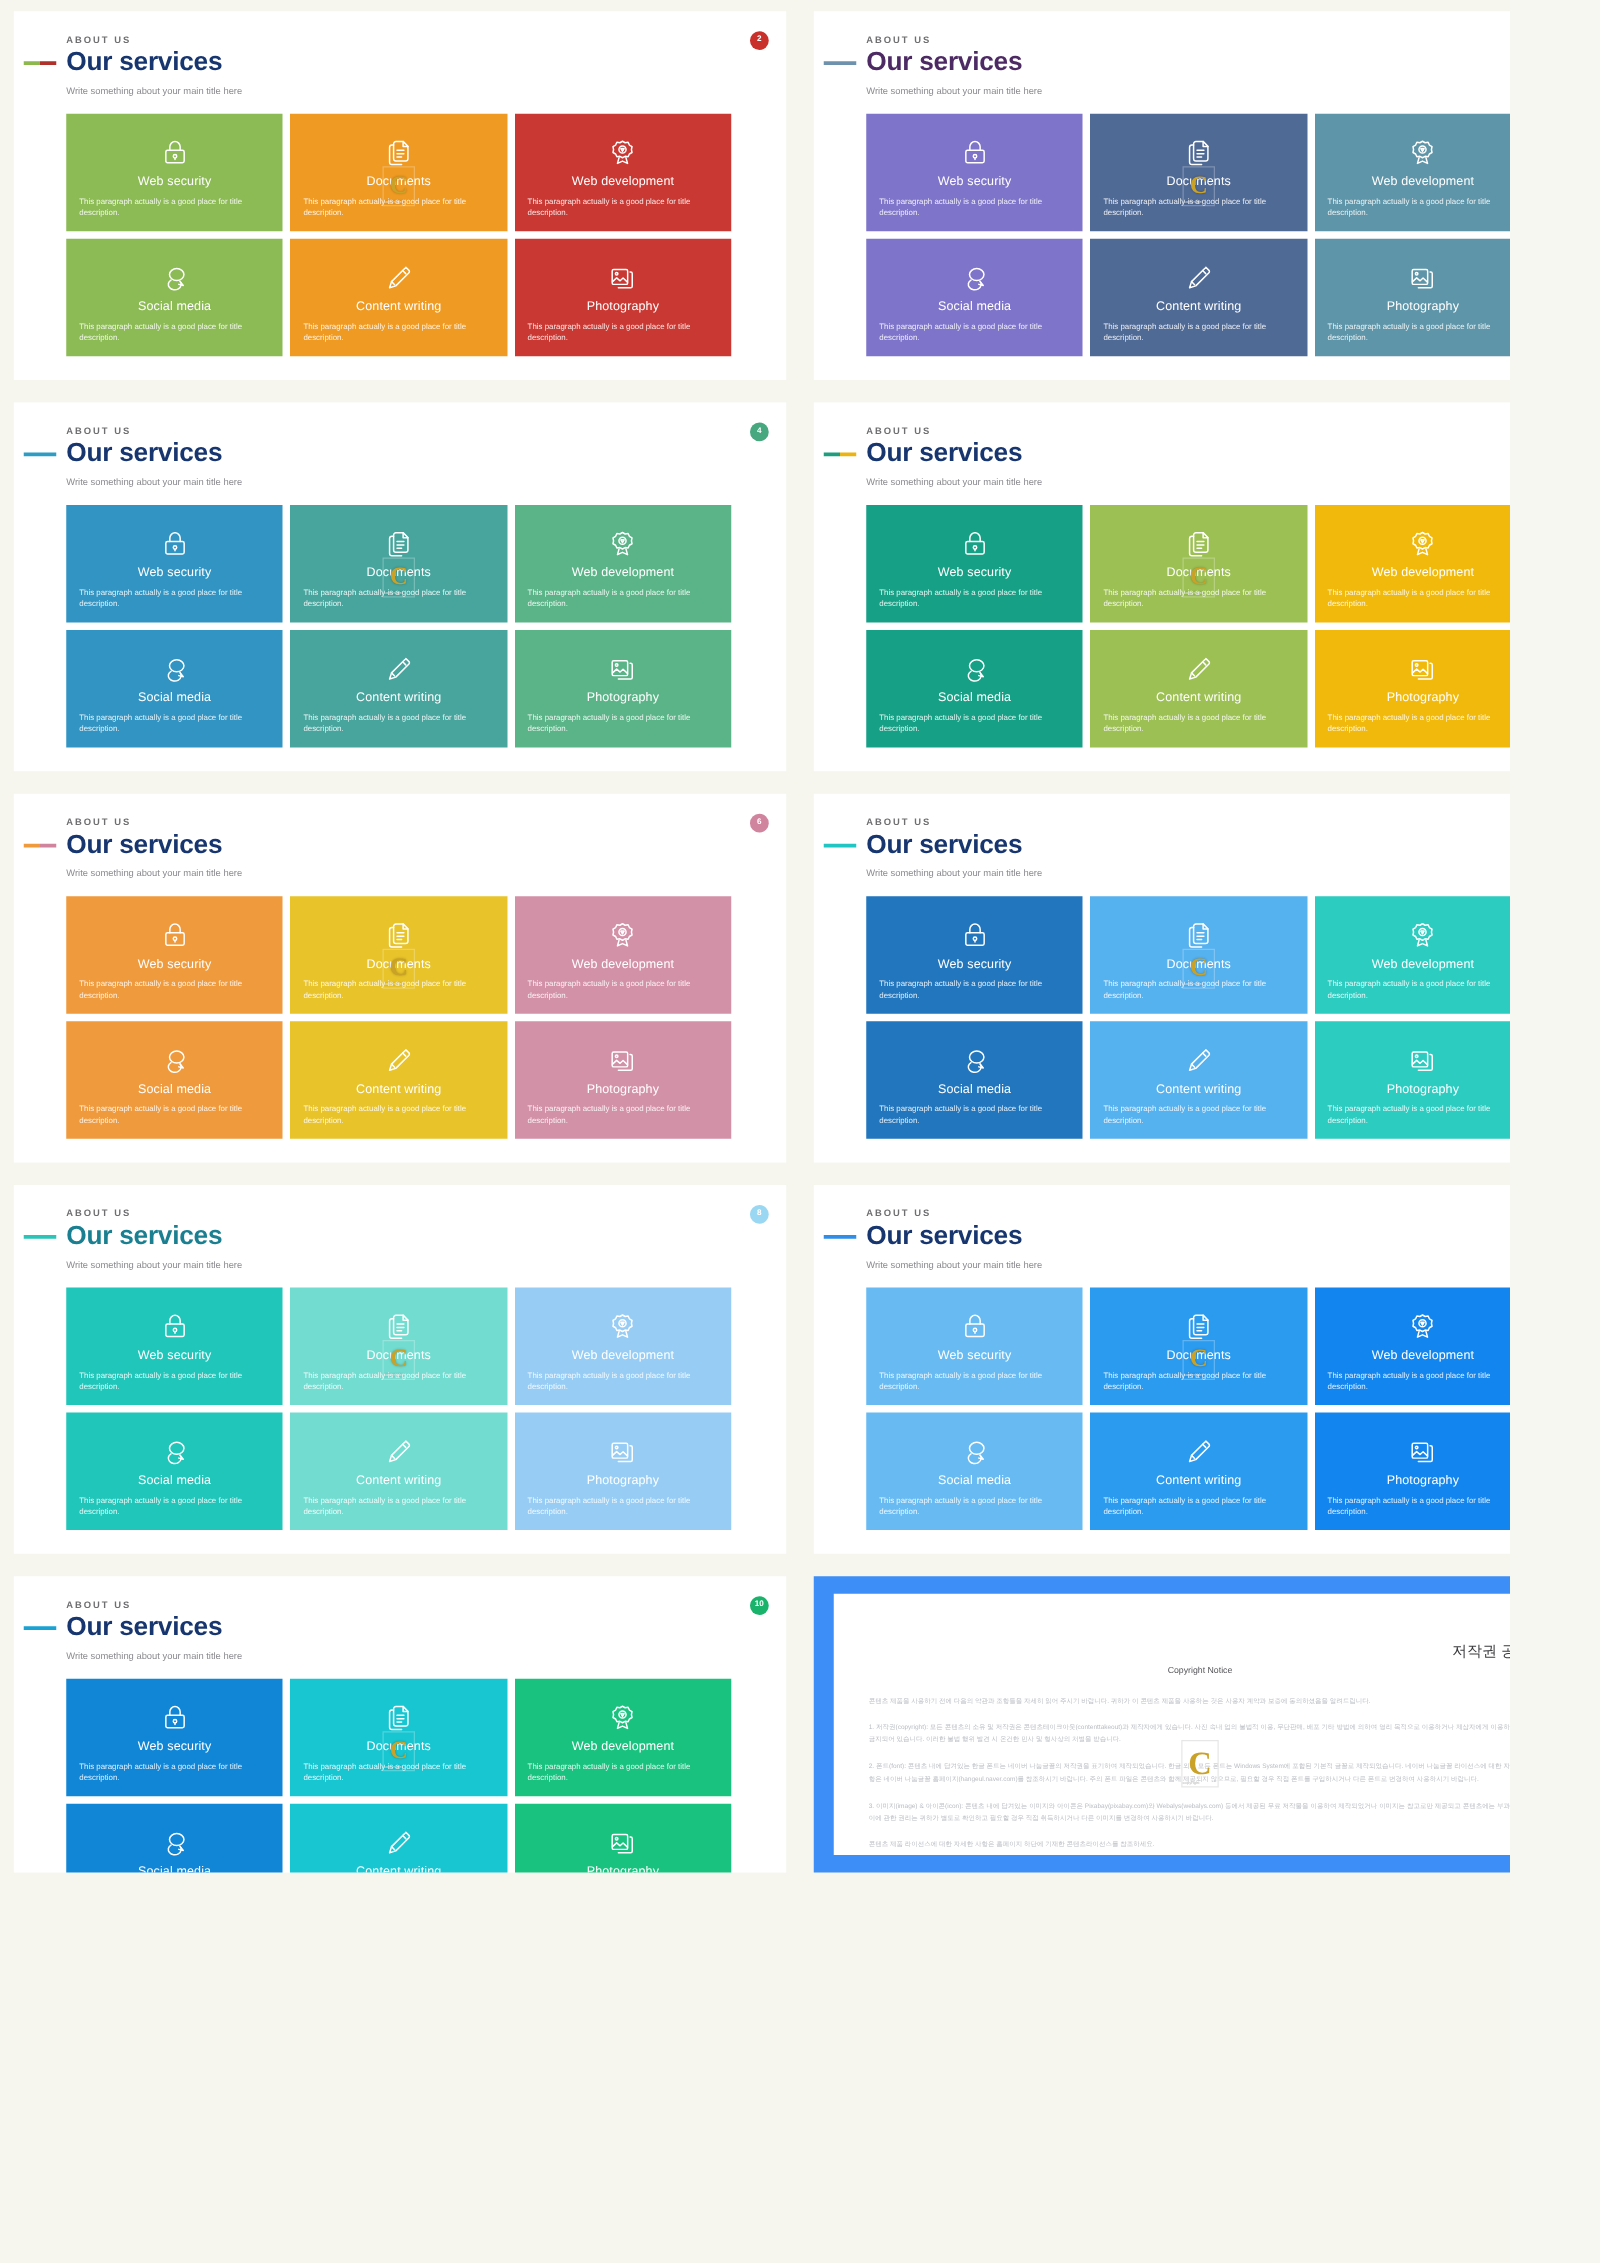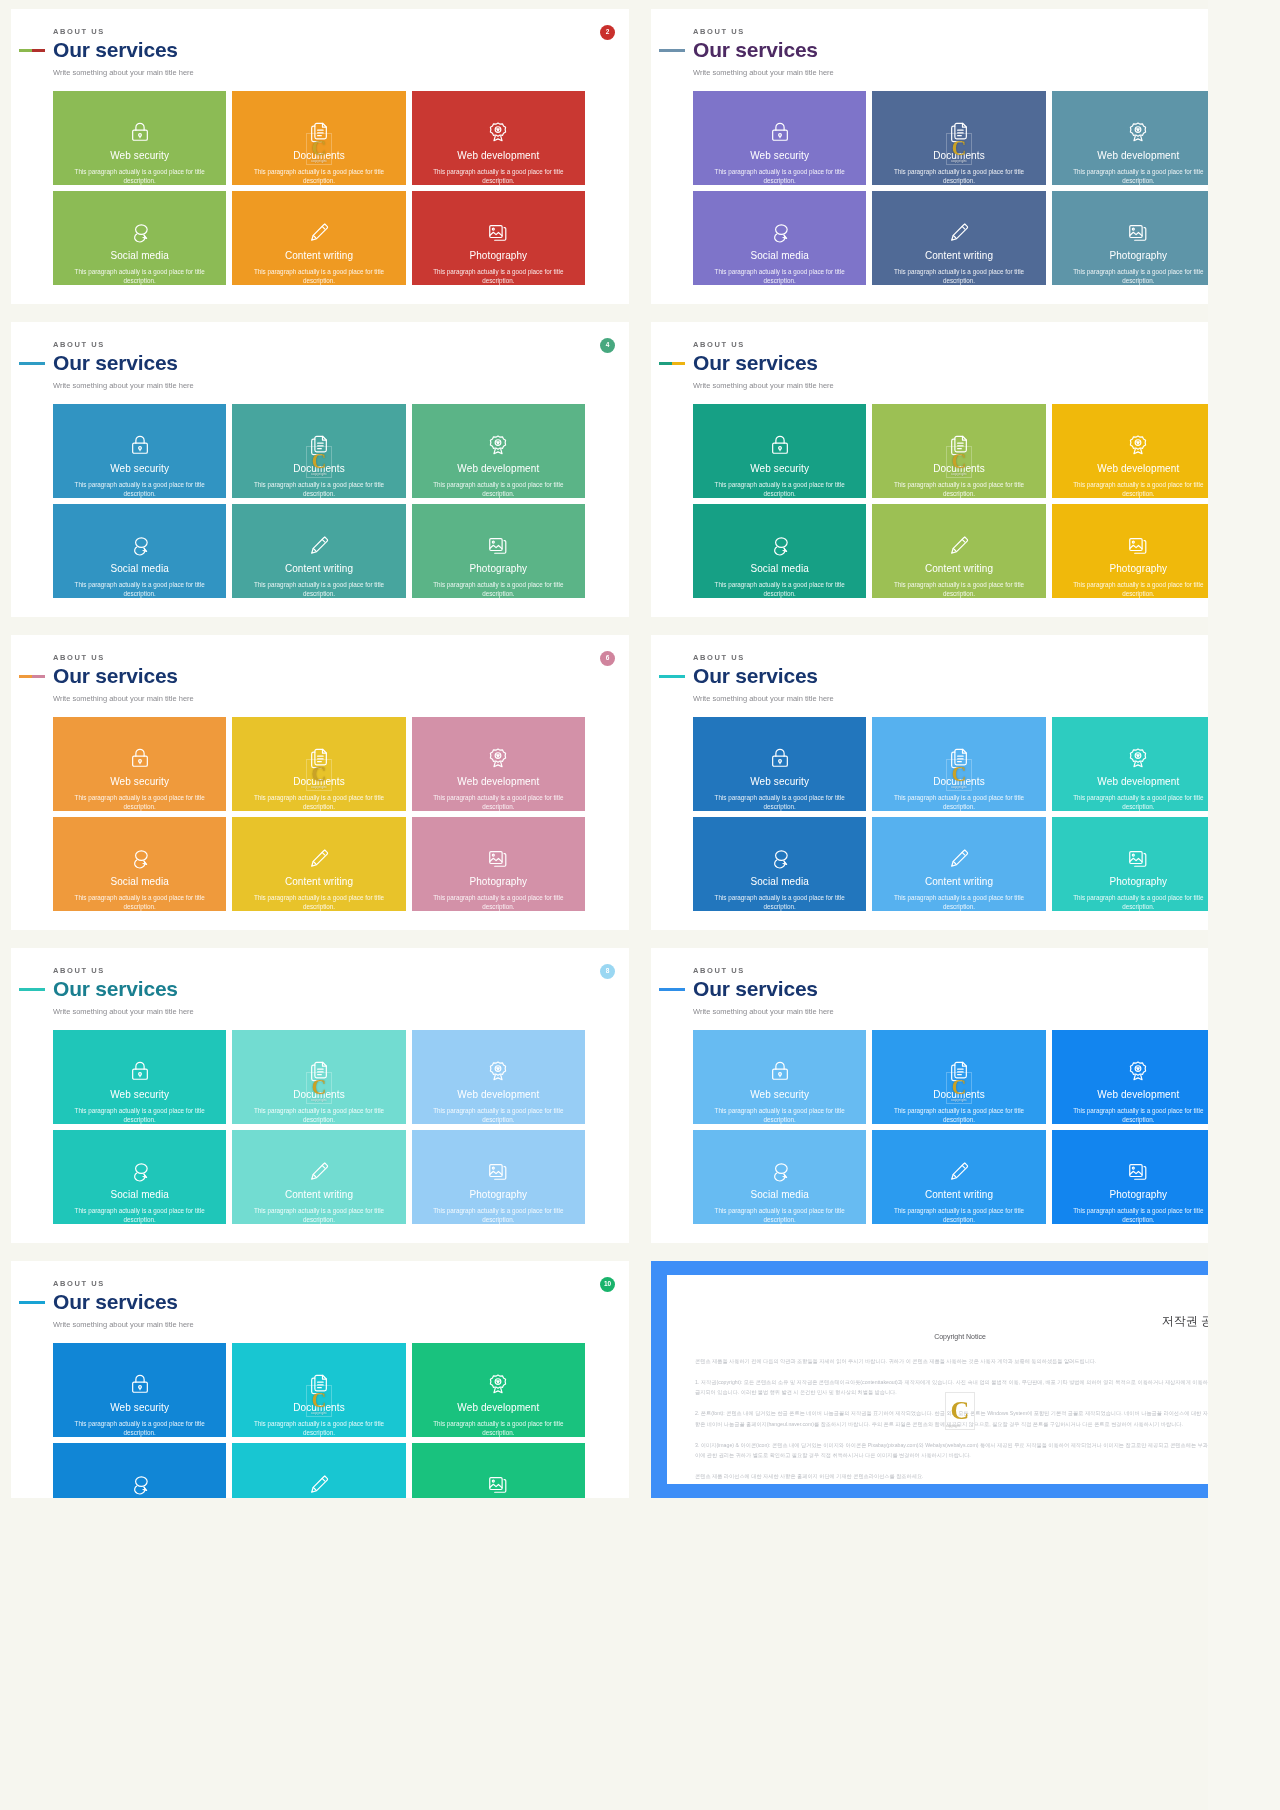--- a/index.html
+++ b/index.html
@@ -86,23 +86,23 @@
     grid-template-columns: repeat(3, 1fr);
     gap: 6px;
     padding: 14px 44px 0 42px;
   }
   .card {
     height: 94px;
     display: flex;
     flex-direction: column;
     align-items: center;
     justify-content: flex-start;
-    padding-top: 30px;
+    padding-top: 20px;
     color: #ffffff;
-    text-align: center;
+    text-align: left;
     position: relative;
   }
   .card .ico { width: 22px; height: 22px; margin-bottom: 7px; }
   .card .ico svg { width: 100%; height: 100%; display: block; }
   .card h4 {
     font-size: 10px;
     font-weight: 400;
     margin: 0 0 6px 0;
     letter-spacing: .1px;
   }

